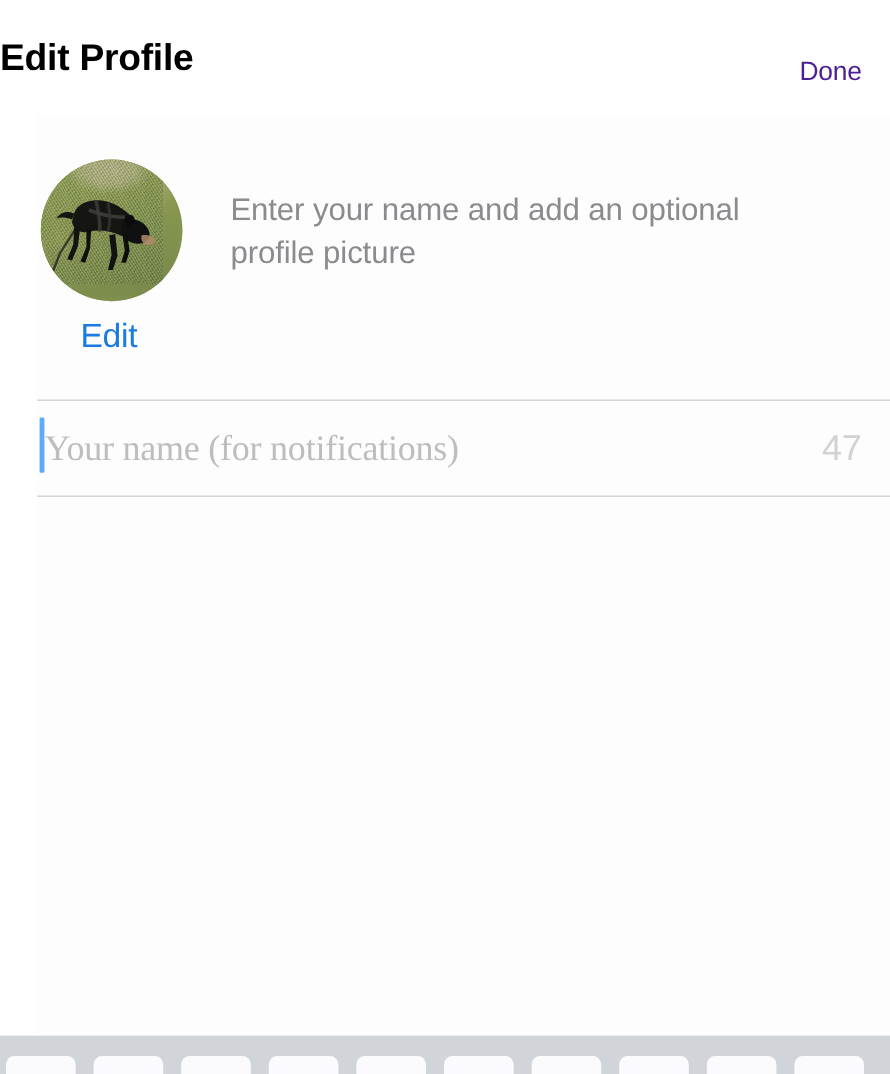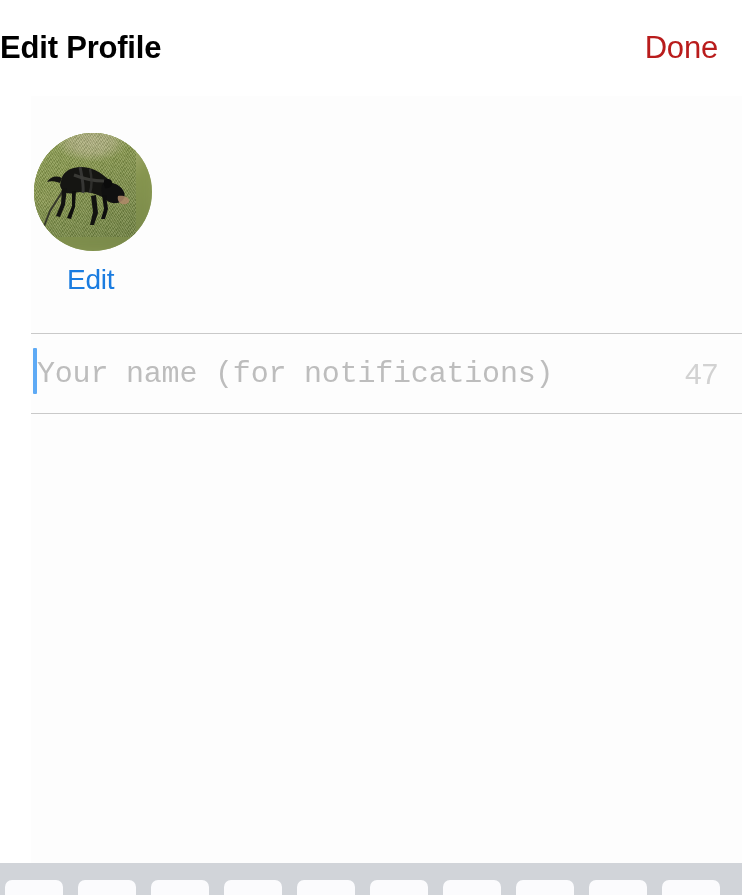--- a/index.html
+++ b/index.html
@@ -33,25 +33,25 @@
     text-align: left;
     line-height: 96px;
     font-size: 31px;
     font-weight: bold;
     color: #000000;
     letter-spacing: -0.2px;
   }
   .nav-done {
     position: absolute;
     right: 24px;
-    top: 0;
+    top: 12px;
     line-height: 96px;
-    font-size: 31px;
+    font-size: 22px;
     font-weight: normal;
-    color: #b91c1c;
+    color: #4c1d95;
     letter-spacing: -0.2px;
   }
 
   
   .content-panel {
     position: absolute;
     left: 31px;
     top: 96px;
     width: 711px;
     height: 767px;
@@ -174,21 +174,21 @@
   }
   .name-input {
     position: absolute;
     left: 6px;
     top: 0;
     width: 600px;
     height: 79px;
     border: none;
     outline: none;
     background: transparent;
-    font-family: Liberation Mono, monospace;
+    font-family: Liberation Serif, serif;
     font-size: 30px;
     color: #0f766e;
     letter-spacing: -0.2px;
     padding: 0;
   }
   .name-input::placeholder {
     color: #bdbdbd;
     opacity: 1;
   }
   .char-counter {
@@ -270,20 +270,21 @@
           <path d="M46 34 C48 44, 50 52, 49 60" stroke="#3a3a38" stroke-width="3" fill="none" opacity="0.9"></path>
           <path d="M40 42 C50 46, 60 48, 70 48" stroke="#3d3d3a" stroke-width="3" fill="none" opacity="0.9"></path>
           <path d="M56 36 C58 45, 58 53, 56 60" stroke="#343432" stroke-width="2.5" fill="none" opacity="0.8"></path>
         </svg>
       </div>
     </div>
   </div>
 
   <div class="edit-link">Edit</div>
 
+  <div class="description">Enter your name and add an optional profile picture</div>
 
   <div class="sep sep-top"></div>
   <div class="sep sep-bottom"></div>
 
   <div class="field-row">
     <div class="caret"></div>
     <input class="name-input" type="text" placeholder="Your name (for notifications)" style="">
     <div class="char-counter">47</div>
   </div>
 

